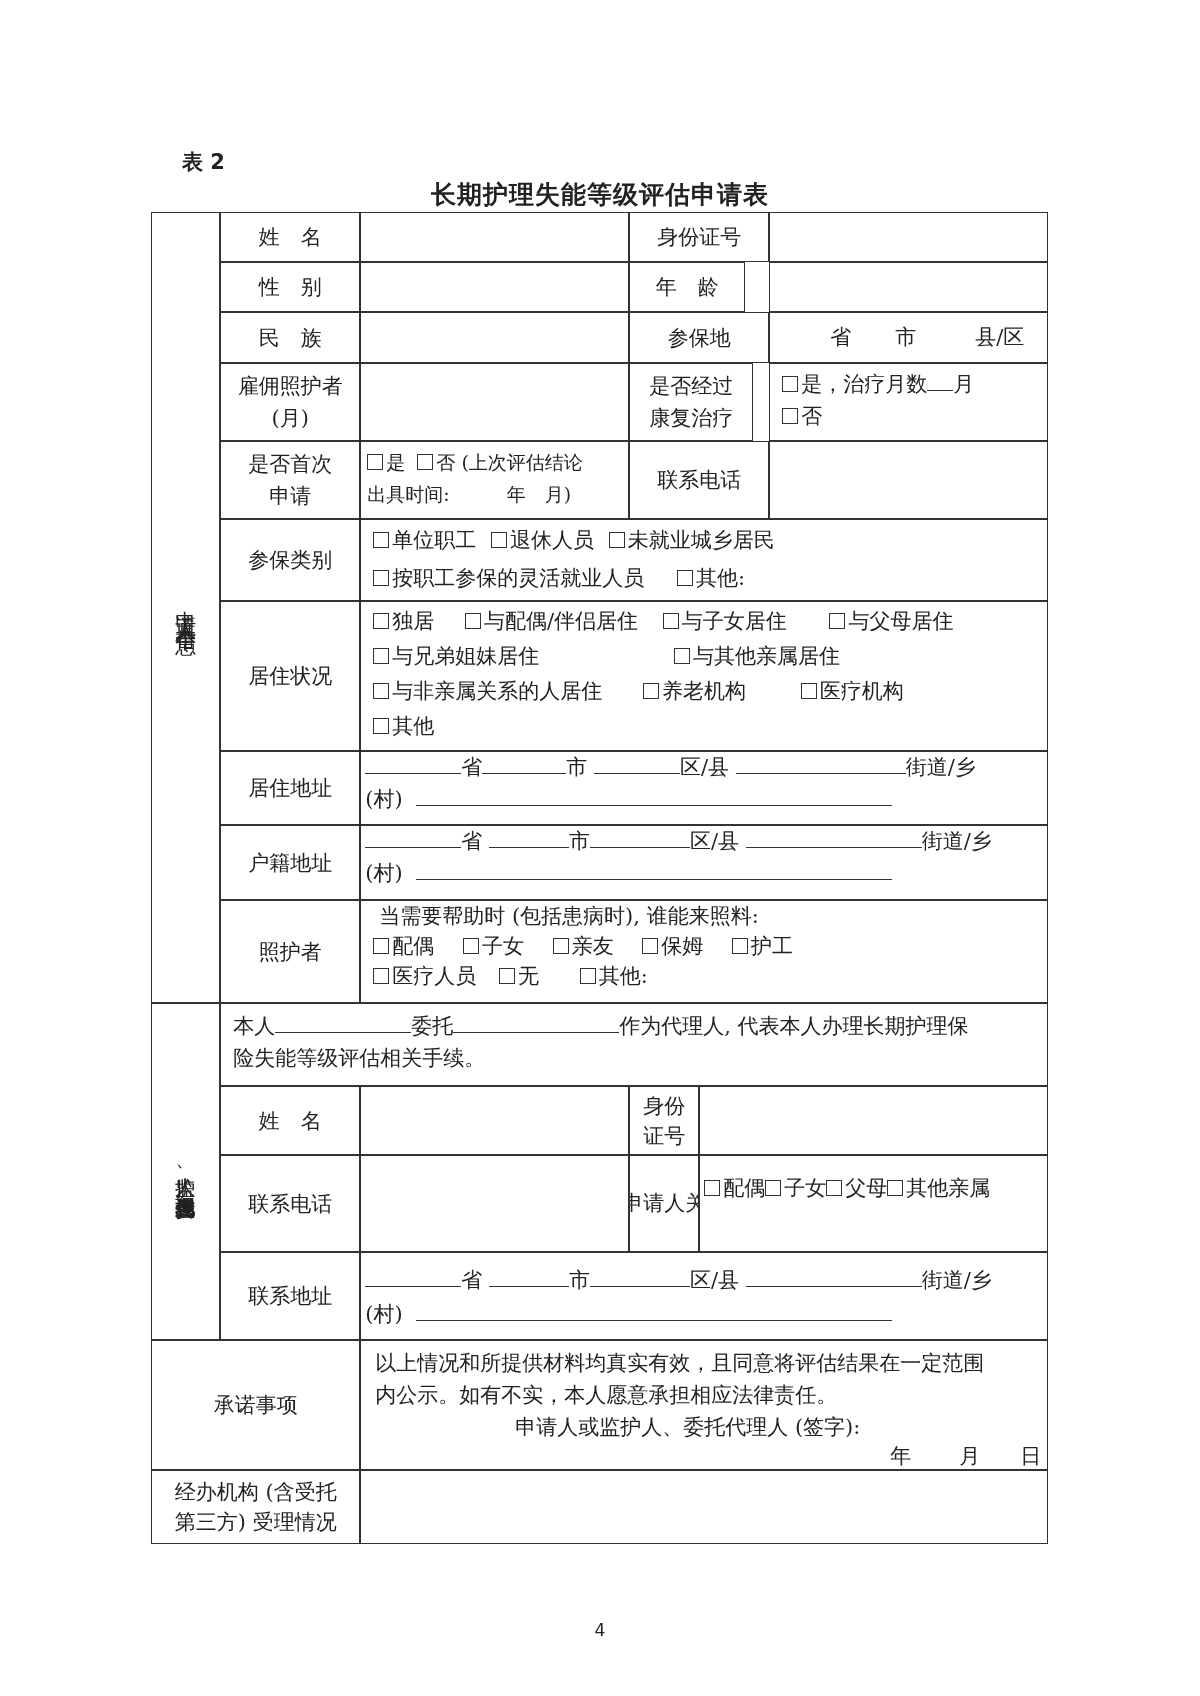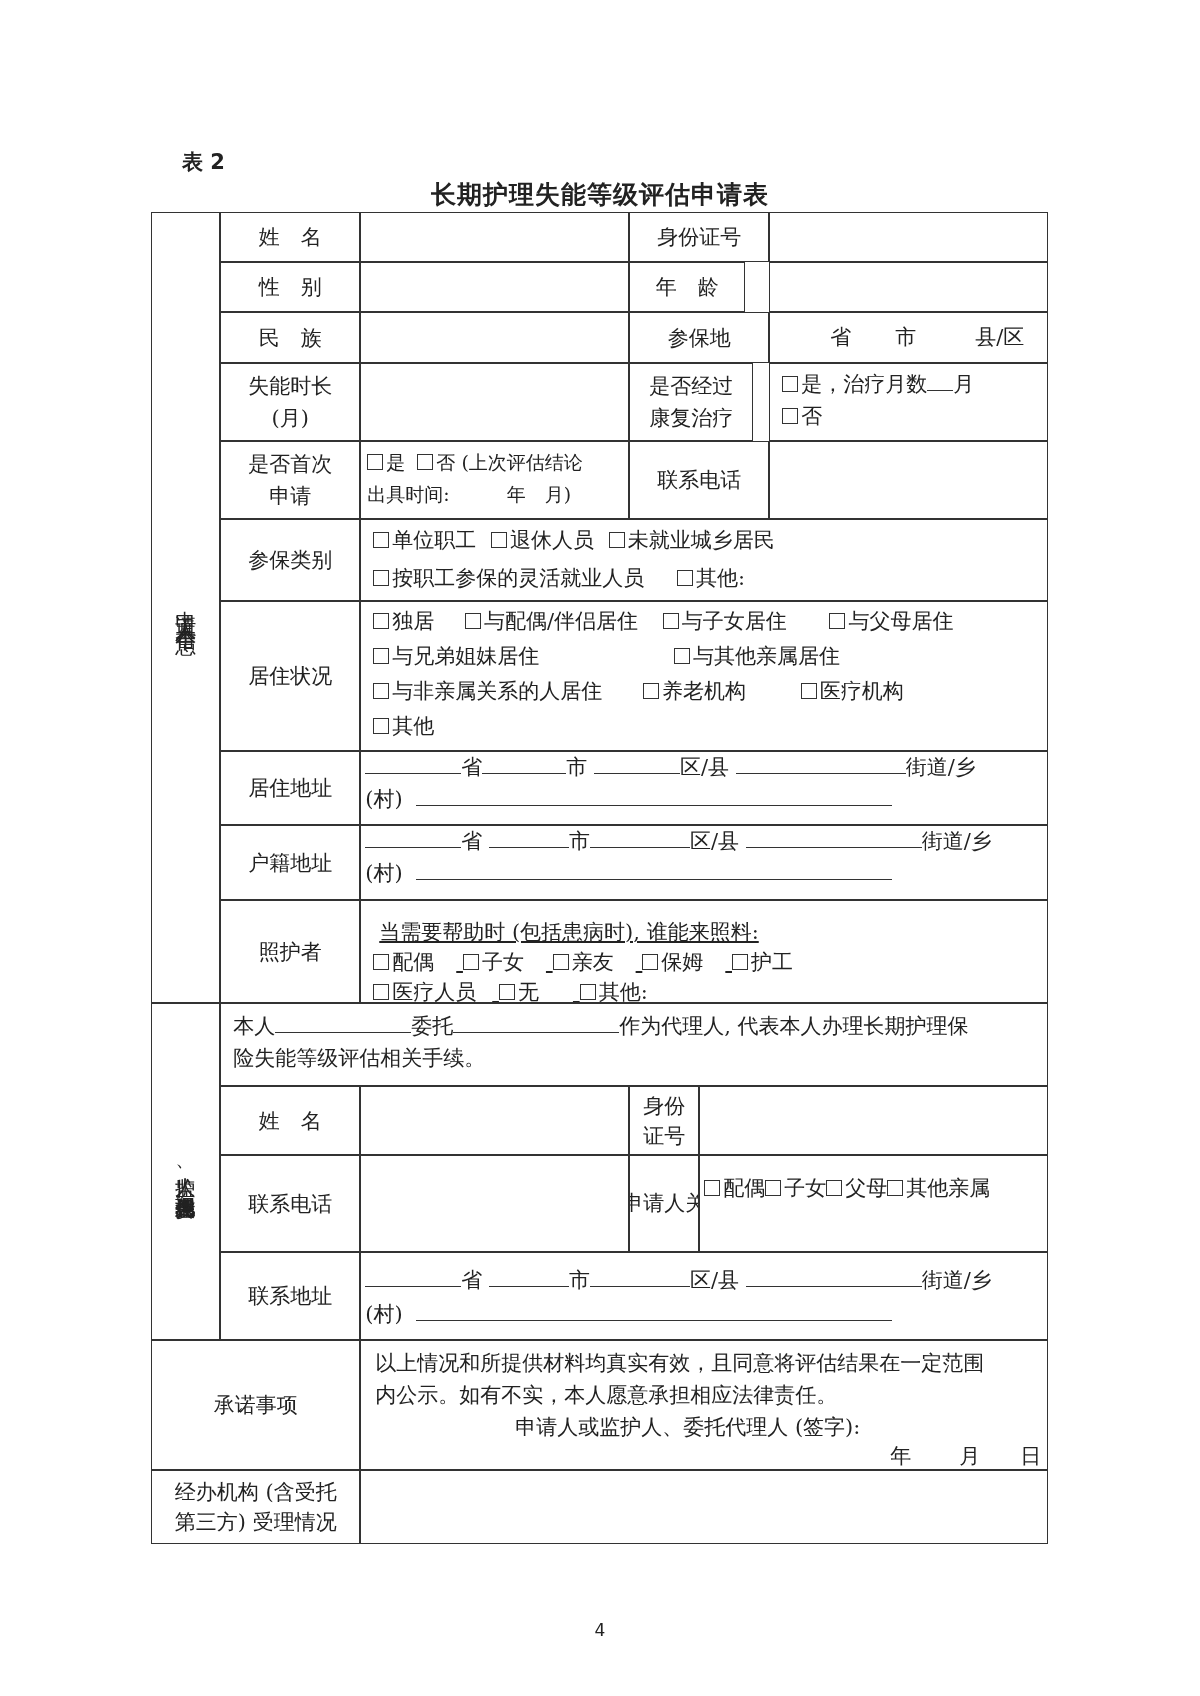--- a/index.html
+++ b/index.html
@@ -38,21 +38,21 @@
 <div class="cell center" style="left:221px;top:313px;width:140px;height:51px;">民　族</div>
 <div class="cell" style="left:361px;top:313px;width:269px;height:51px;"></div>
 <div class="cell center" style="left:630px;top:313px;width:140px;height:51px;">参保地</div>
 <div class="cell" style="left:770px;top:313px;width:279px;height:51px;">
   <span style="position:absolute;left:60px;top:8px;">省</span>
   <span style="position:absolute;left:125px;top:8px;">市</span>
   <span style="position:absolute;left:205px;top:8px;">县/区</span>
 </div>
 
 <div class="cell center" style="left:221px;top:364px;width:140px;height:78px;flex-direction:column;">
-  <span class="line">失能时长</span>
+  <span class="line">雇佣照护者</span>
   <span class="line">(月)</span>
 </div>
 <div class="cell" style="left:361px;top:364px;width:269px;height:78px;"></div>
 <div class="cell center" style="left:630px;top:364px;width:124px;height:78px;flex-direction:column;">
   <span class="line">是否经过</span>
   <span class="line">康复治疗</span>
 </div>
 <div class="cell left" style="left:770px;top:364px;width:279px;height:78px;padding-top:4px;">
   <span class="line"><span class="box"></span><span>是，治疗月数</span><span class="blank" style="width:26px;"></span><span>月</span></span>
   <span class="line"><span class="box"></span><span>否</span></span>
@@ -118,21 +118,21 @@
 <div class="cell" style="left:361px;top:826px;width:688px;height:75px;padding:0 4px;">
   <span class="line" style="line-height:30px;">
     <span class="blank" style="width:96px;"></span><span>省</span>&nbsp;<span class="blank" style="width:80px;"></span><span>市</span><span class="blank" style="width:100px;"></span><span>区/县</span>&nbsp;<span class="blank" style="width:176px;"></span><span>街道/乡</span>
   </span>
   <span class="line" style="line-height:34px;">
     <span>(村)</span>&nbsp;&nbsp;<span class="blank" style="width:476px;"></span>
   </span>
 </div>
 
 <div class="cell center" style="left:221px;top:901px;width:140px;height:103px;">照护者</div>
-<div class="cell left" style="left:361px;top:901px;width:688px;height:103px;padding-top:16px;line-height:30px;text-decoration:underline;">
+<div class="cell left" style="left:361px;top:901px;width:688px;height:103px;padding-top:0;line-height:30px;">
   <span class="line" style="padding-left:6px;">当需要帮助时 (包括患病时), 谁能来照料:</span>
   <span class="line">
     <span class="opt" style="margin-right:22px;"><span class="box"></span><span>配偶</span></span>
     <span class="opt" style="margin-right:22px;"><span class="box"></span><span>子女</span></span>
     <span class="opt" style="margin-right:22px;"><span class="box"></span><span>亲友</span></span>
     <span class="opt" style="margin-right:22px;"><span class="box"></span><span>保姆</span></span>
     <span class="opt"><span class="box"></span><span>护工</span></span>
   </span>
   <span class="line">
     <span class="opt" style="margin-right:16px;"><span class="box"></span><span>医疗人员</span></span>

